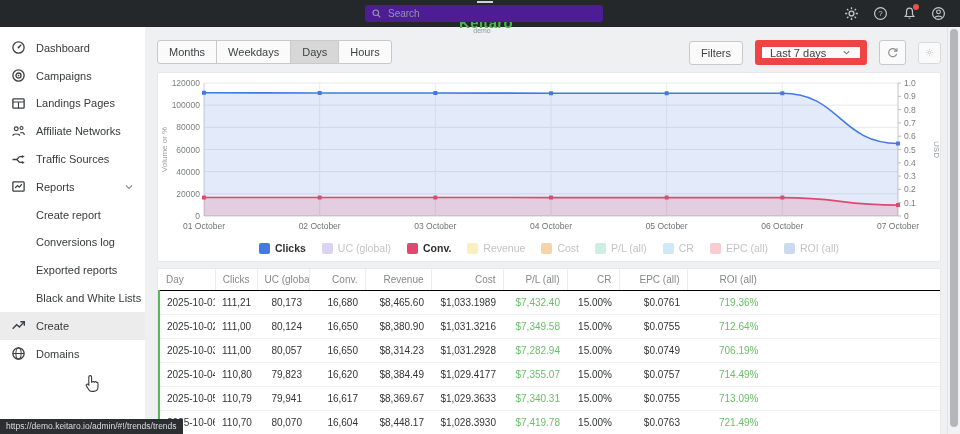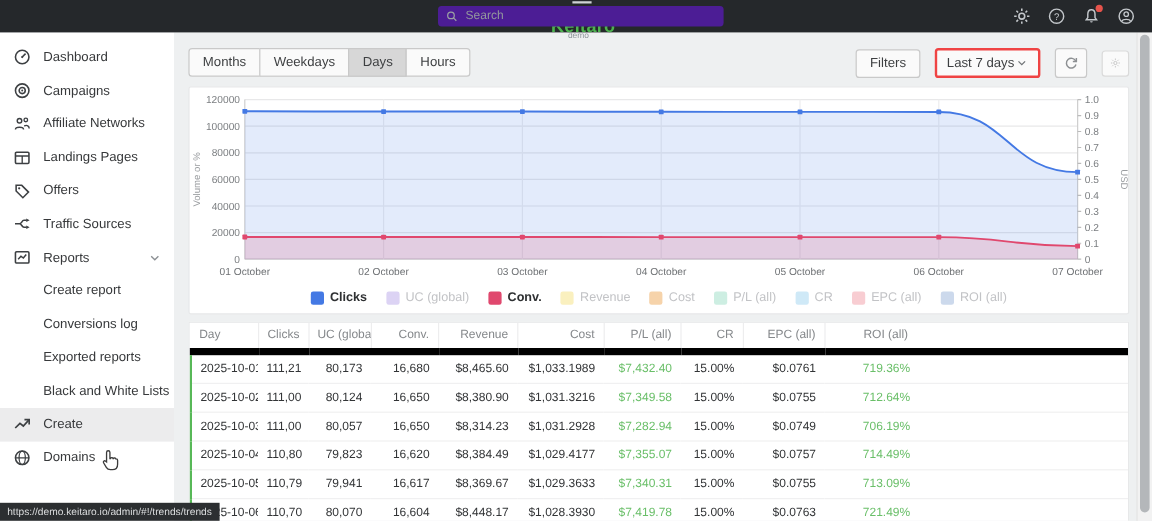--- a/index.html
+++ b/index.html
@@ -38,21 +38,21 @@
   .toolbar { position:absolute; left:12px; top:13px; right:19px; height:25px; display:flex; align-items:flex-start; }
   .tabs { display:inline-flex; }
   .tab { font-size:11px; color:#3d3f41; background:#fafafa; border:1px solid #c9c9c9;
     padding:5px 11px; margin-left:-1px; cursor:pointer; }
   .tab:first-child { border-radius:3px 0 0 3px; margin-left:0; }
   .tab:last-child { border-radius:0 3px 3px 0; }
   .tab.active { background:#d7d7d7; }
   .toolbar-right { margin-left:auto; display:flex; align-items:center; gap:12px; }
   .btn { font-size:11px; color:#3d3f41; background:#fafafa; border:1px solid #c9c9c9;
     border-radius:3px; padding:5px 11px; cursor:pointer; }
-  .select { width:88px; height:25px; background:#fafafa; border:2px solid #ef4444; border-radius:3px;
+  .select { width:112px; height:25px; background:#fafafa; border:7px solid #ef4444; border-radius:3px;
     font-size:11px; color:#3d3f41; display:flex; align-items:center; padding:0 8px; cursor:pointer; }
   .select .chev { margin-left:auto; width:11px; height:11px; color:#6f7376; }
   .select .chev svg { width:11px; height:11px; display:block; }
   .icon-btn { width:27px; height:25px; display:flex; align-items:center; justify-content:center;
     background:#fafafa; border:1px solid #c9c9c9; border-radius:3px; color:#8d9093; cursor:pointer; }
   .icon-btn svg { width:13px; height:13px; }
   .icon-btn.dim { width:23px; height:22px; color:#c3c3c3; border-color:#dadada; }
   
   .chart-card { position:absolute; left:12px; top:45px; width:784px; height:190px;
     background:#fff; border:1px solid #e7e8e9; border-radius:2px; }
@@ -60,21 +60,21 @@
   .legend { display:flex; justify-content:center; gap:16px; margin-top:1px; }
   .legend-item { display:flex; align-items:center; gap:5px; font-size:10.5px; cursor:pointer; }
   .legend-swatch { width:11px; height:11px; border-radius:2px; flex:none; }
   .legend-item .lbl { color:#c2c3c6; }
   .legend-item.on .lbl { color:#2e3032; font-weight:bold; }
   
   .table-card { position:absolute; left:12px; top:241px; width:784px; height:220px;
     background:#fff; border:1px solid #e7e8e9; overflow:hidden; }
   table { width:100%; border-collapse:collapse; table-layout:fixed; }
   th { font-size:10px; color:#85888b; font-weight:normal; text-align:right;
-    padding:5px 7px; border-bottom:6px solid #000000; border-left:1px solid #ededee;
+    padding:5px 7px; border-bottom:1px solid #000000; border-left:1px solid #ededee;
     white-space:nowrap; overflow:hidden; cursor:pointer; }
   th:first-child { text-align:left; border-left:none; }
   th.roi { text-align:left; padding-left:32px; }
   td { font-size:10px; color:#323436; text-align:right; padding:6px 7px;
     border-bottom:1px solid #f0f0f1; white-space:nowrap; overflow:hidden; }
   td:first-child { text-align:left; border-left:2px solid #57b857; }
   td.green { color:#6abf69; }
   td.roi { text-align:left; padding-left:32px; }
   
   .scrollbar { position:absolute; right:0; top:27px; bottom:0; width:13px;
@@ -152,44 +152,35 @@
           <circle cx="8" cy="8" r="6" fill="none" stroke="currentColor" stroke-width="1.4"></circle>
           <circle cx="8" cy="8" r="2.7" fill="none" stroke="currentColor" stroke-width="1.4"></circle>
           <circle cx="8" cy="8" r=".9" fill="currentColor"></circle>
         </svg>
       </span>
       <span>Campaigns</span>
     </div>
     <div class="side-item">
       <span class="side-icon">
         <svg viewBox="0 0 16 16">
+          <rect x="2" y="3" width="12" height="10" rx="1" fill="none" stroke="currentColor" stroke-width="1.4"></rect>
+          <path d="M2 6.4 H14 M8 6.4 V13" stroke="currentColor" stroke-width="1.2" fill="none"></path>
+        </svg>
+      </span>
+      <span>Landings Pages</span>
+    </div>
+    <div class="side-item">
+      <span class="side-icon">
+        <svg viewBox="0 0 16 16">
           <circle cx="5.6" cy="5" r="2" fill="none" stroke="currentColor" stroke-width="1.3"></circle>
           <circle cx="11.2" cy="4.2" r="1.6" fill="none" stroke="currentColor" stroke-width="1.2"></circle>
           <path d="M2 12.6 c0-2.6 7.2-2.6 7.2 0 M9.8 9.6 c2.6-1.4 4.4 .2 4.4 2.2" fill="none" stroke="currentColor" stroke-width="1.3"></path>
         </svg>
       </span>
       <span>Affiliate Networks</span>
-    </div>
-    <div class="side-item">
-      <span class="side-icon">
-        <svg viewBox="0 0 16 16">
-          <rect x="2" y="3" width="12" height="10" rx="1" fill="none" stroke="currentColor" stroke-width="1.4"></rect>
-          <path d="M2 6.4 H14 M8 6.4 V13" stroke="currentColor" stroke-width="1.2" fill="none"></path>
-        </svg>
-      </span>
-      <span>Landings Pages</span>
-    </div>
-    <div class="side-item">
-      <span class="side-icon">
-        <svg viewBox="0 0 16 16">
-          <path d="M2.6 2.6 H7.6 L13.6 8.6 L8.6 13.6 L2.6 7.6 Z" fill="none" stroke="currentColor" stroke-width="1.4"></path>
-          <circle cx="5.3" cy="5.3" r="1" fill="currentColor"></circle>
-        </svg>
-      </span>
-      <span>Offers</span>
     </div>
     <div class="side-item">
       <span class="side-icon">
         <svg viewBox="0 0 16 16">
           <path d="M1.6 8 H5.6 C7.6 8 7.6 4.9 9.6 4.9 H12 M5.6 8 C7.6 8 7.6 11.1 9.6 11.1 H12" fill="none" stroke="currentColor" stroke-width="1.4"></path>
           <path d="M11.6 3.3 L14.6 4.9 L11.6 6.5 Z M11.6 9.5 L14.6 11.1 L11.6 12.7 Z" fill="currentColor"></path>
         </svg>
       </span>
       <span>Traffic Sources</span>
     </div>

